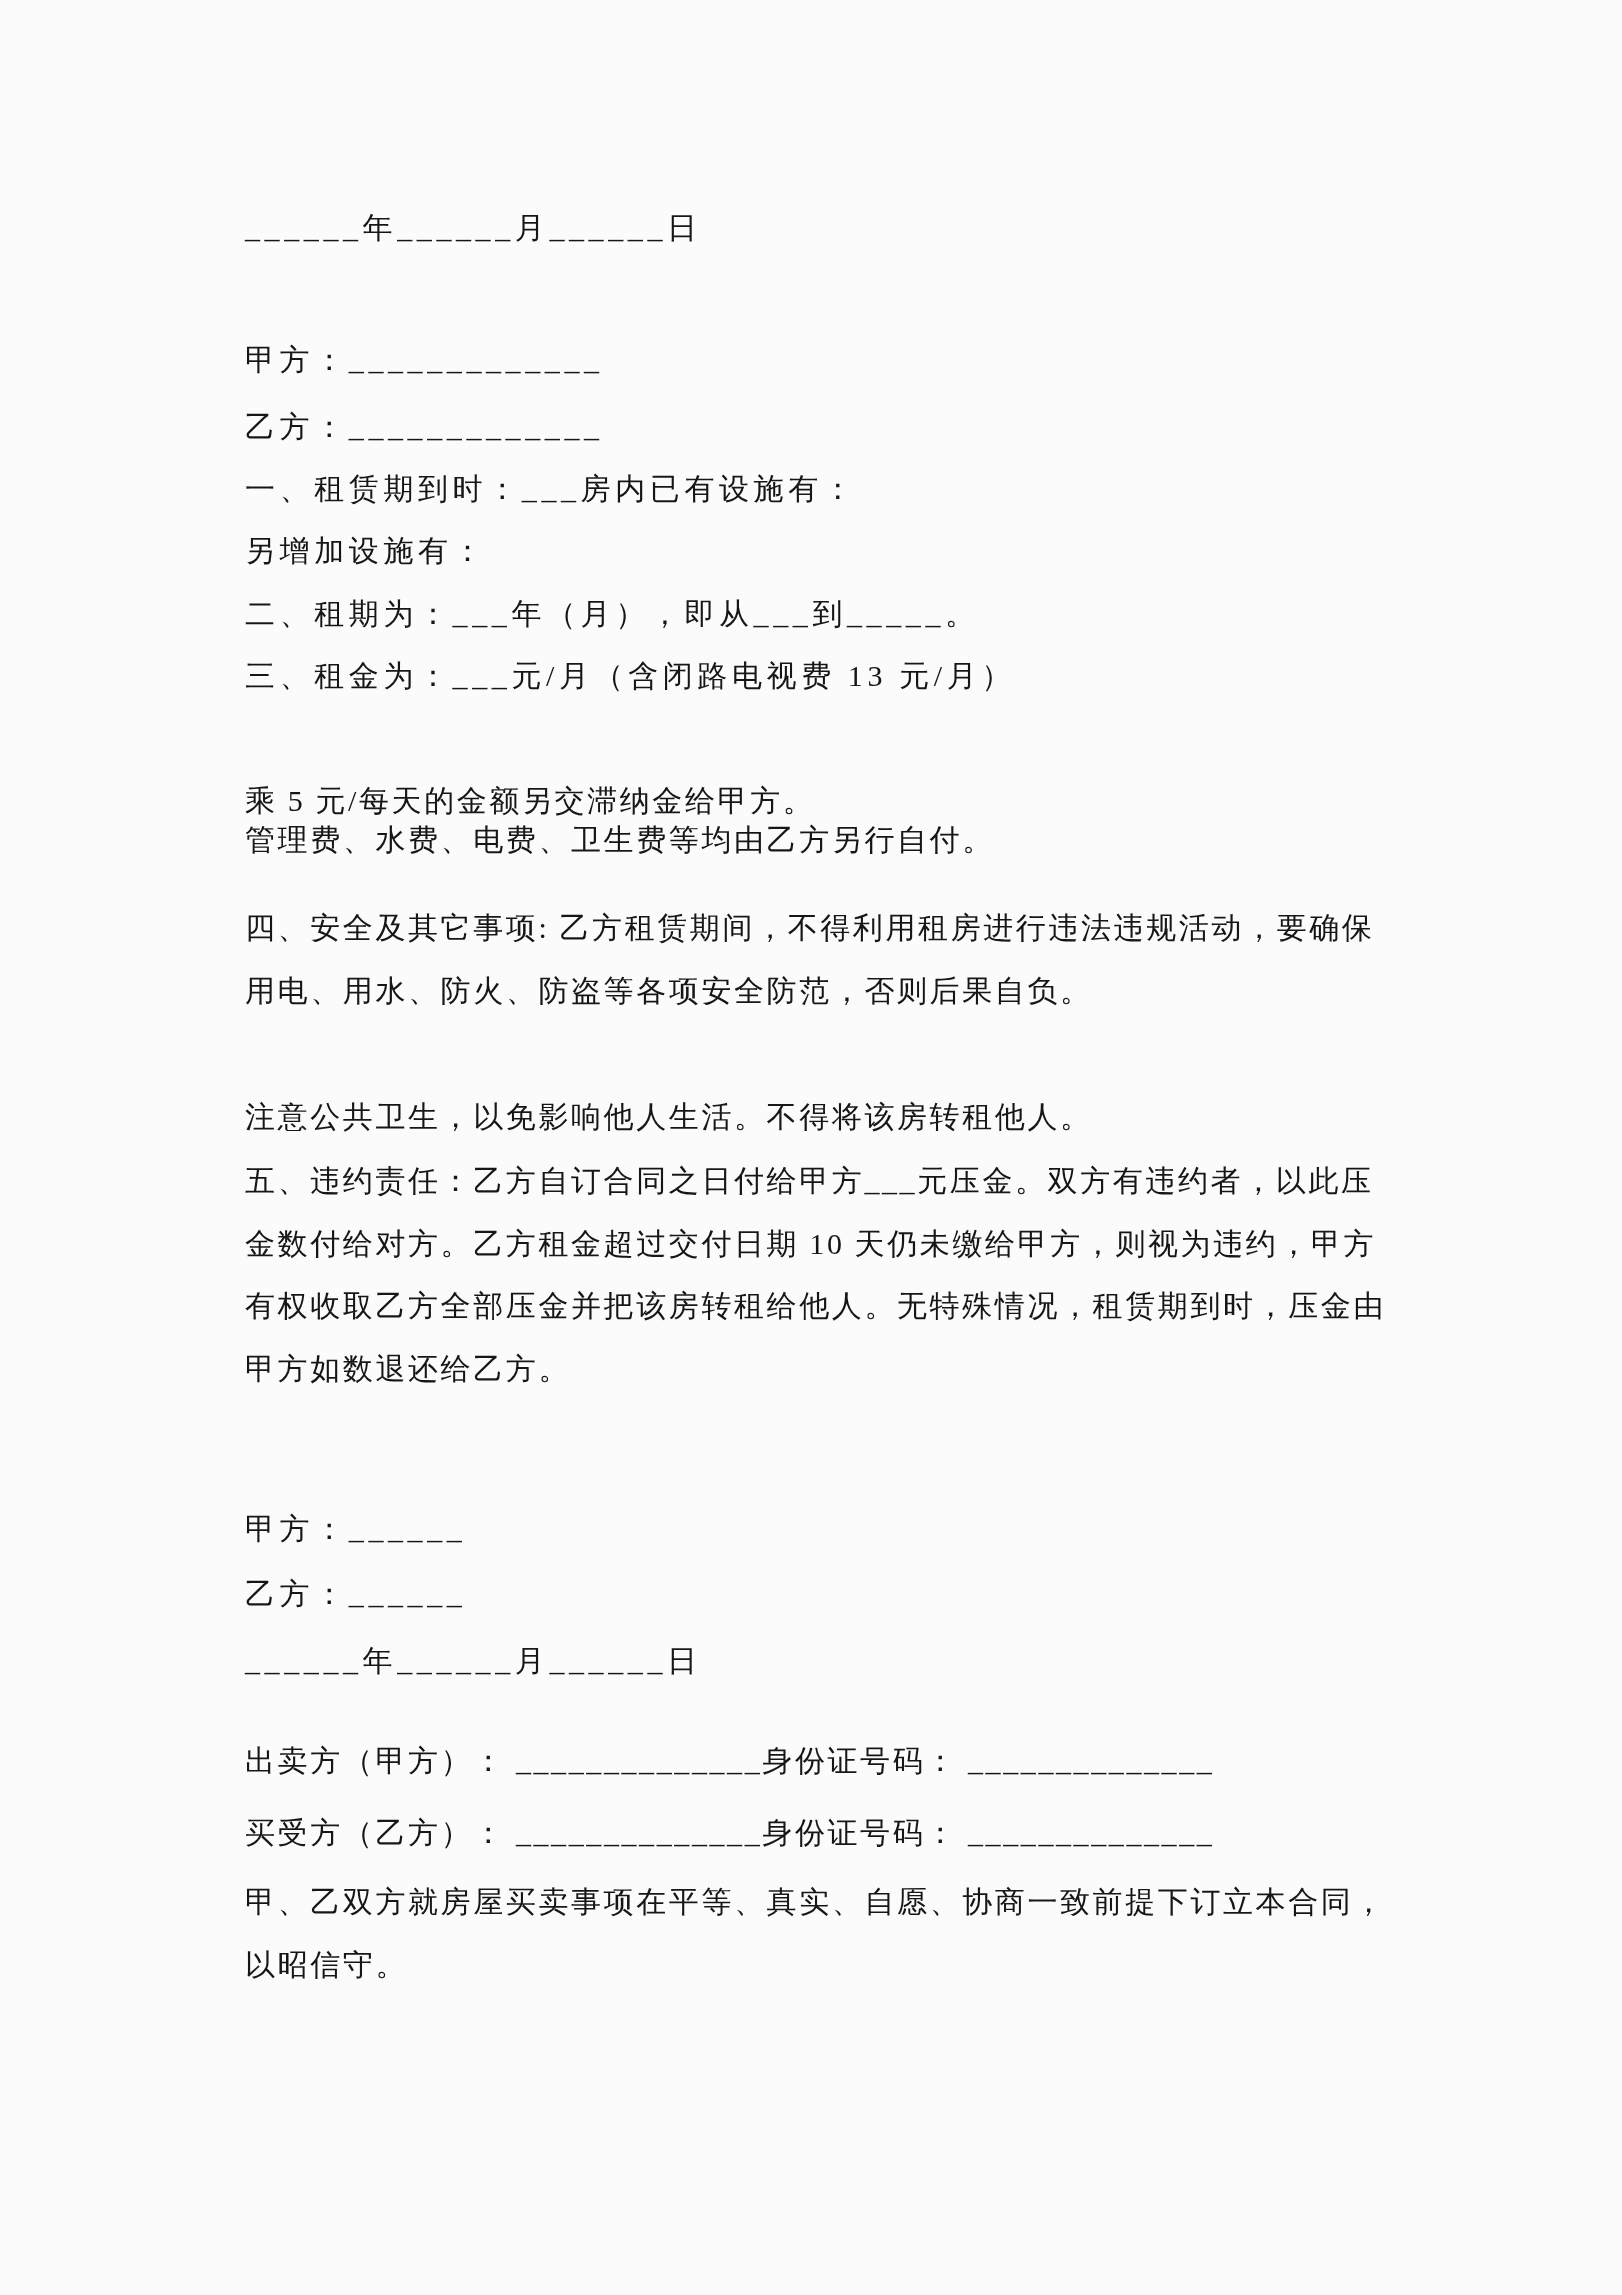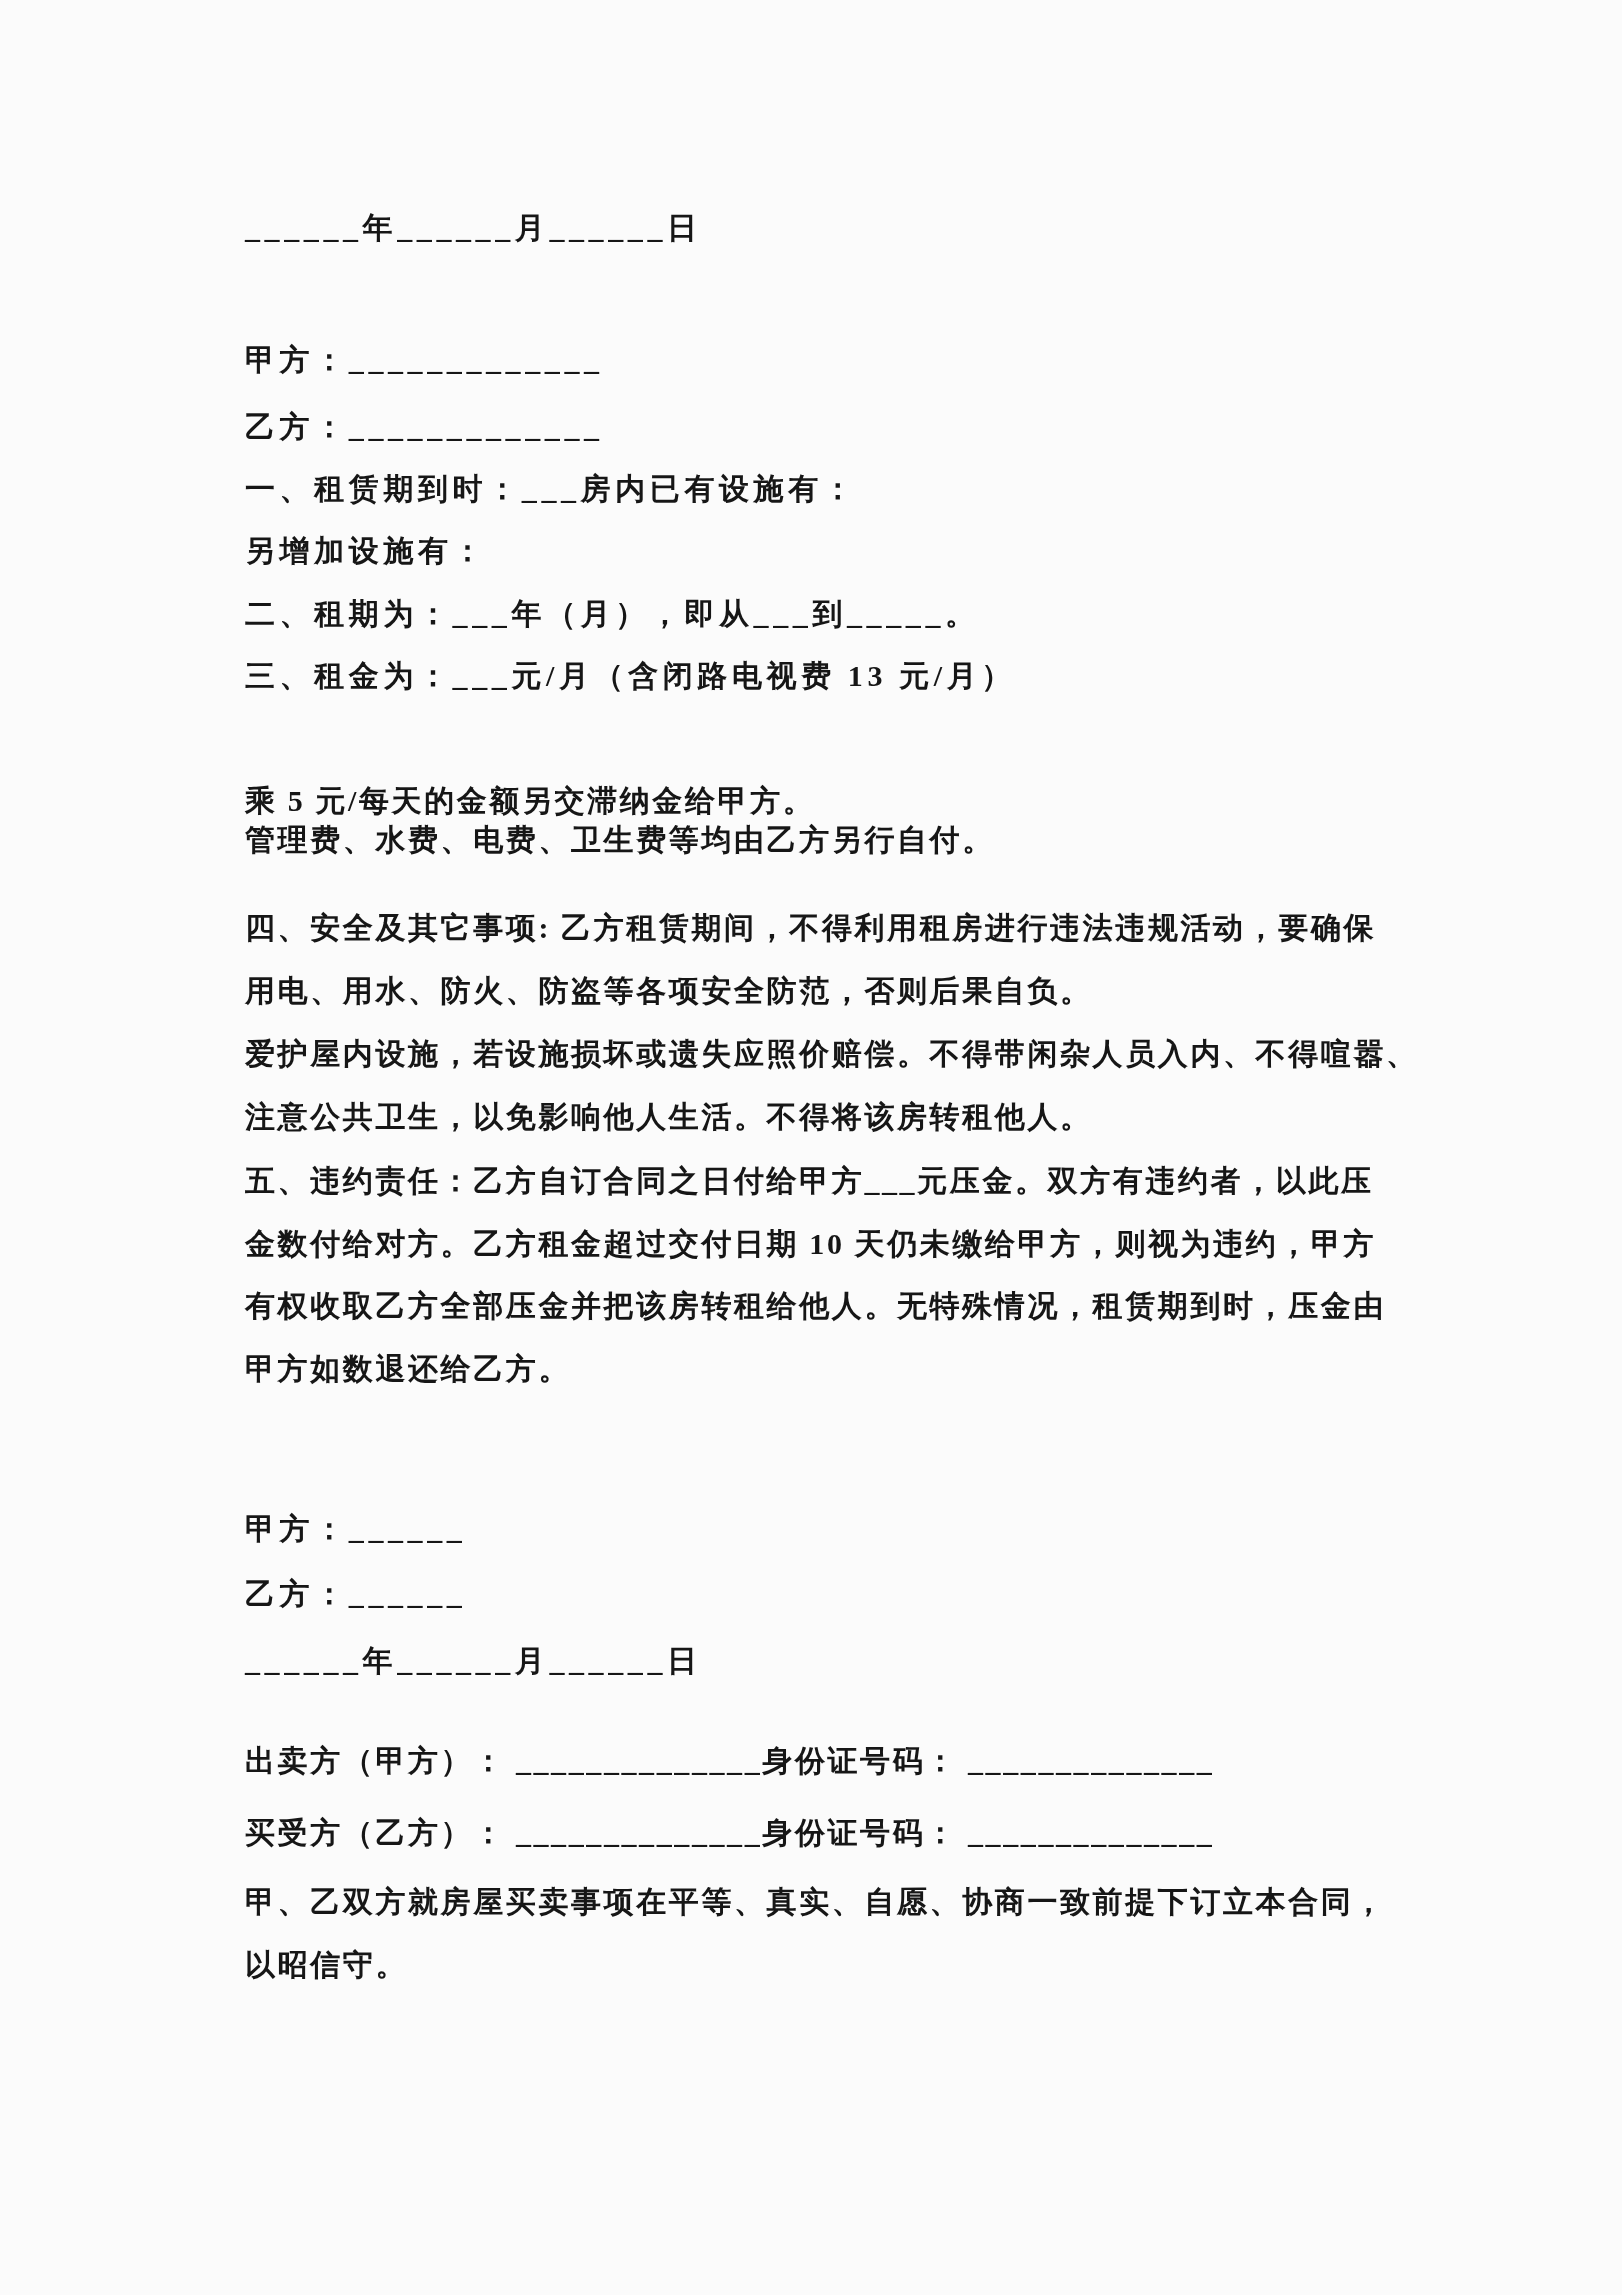--- a/index.html
+++ b/index.html
@@ -17,21 +17,21 @@
     color: #161616;
   }
   .line {
     position: absolute;
     left: 245px;
     max-width: 1152px;
     font-size: 30px;
     line-height: 1.3;
     letter-spacing: 2.6px;
     white-space: nowrap;
-    font-weight: 700;
+    font-weight: 400;
   }
   
   .spread {
     letter-spacing: 4.6px;
   }
 </style>
 </head>
 <body>
 
 <div id="page">
@@ -39,21 +39,20 @@
   <div class="line spread" style="top:340px">甲方：_____________</div>
   <div class="line spread" style="top:407px">乙方：_____________</div>
   <div class="line spread" style="top:469px">一、租赁期到时：___房内已有设施有：</div>
   <div class="line spread" style="top:531px">另增加设施有：</div>
   <div class="line spread" style="top:594px">二、租期为：___年（月），即从___到_____。</div>
   <div class="line spread" style="top:656px">三、租金为：___元/月（含闭路电视费 13 元/月）</div>
   <div class="line" style="top:781px">乘 5 元/每天的金额另交滞纳金给甲方。</div>
   <div class="line" style="top:820px">管理费、水费、电费、卫生费等均由乙方另行自付。</div>
   <div class="line" style="top:908px">四、安全及其它事项: 乙方租赁期间，不得利用租房进行违法违规活动，要确保</div>
   <div class="line" style="top:971px">用电、用水、防火、防盗等各项安全防范，否则后果自负。</div>
-  <div class="line" style="top:1034px">爱护屋内设施，若设施损坏或遗失应照价赔偿。不得带闲杂人员入内、不得喧嚣、</div>
   <div class="line" style="top:1097px">注意公共卫生，以免影响他人生活。不得将该房转租他人。</div>
   <div class="line" style="top:1161px">五、违约责任：乙方自订合同之日付给甲方___元压金。双方有违约者，以此压</div>
   <div class="line" style="top:1224px">金数付给对方。乙方租金超过交付日期 10 天仍未缴给甲方，则视为违约，甲方</div>
   <div class="line" style="top:1286px">有权收取乙方全部压金并把该房转租给他人。无特殊情况，租赁期到时，压金由</div>
   <div class="line" style="top:1349px">甲方如数退还给乙方。</div>
   <div class="line spread" style="top:1509px">甲方：______</div>
   <div class="line spread" style="top:1574px">乙方：______</div>
   <div class="line spread" style="top:1641px">______年______月______日</div>
   <div class="line" style="top:1741px">出卖方（甲方）： ______________身份证号码： ______________</div>
   <div class="line" style="top:1813px">买受方（乙方）： ______________身份证号码： ______________</div>

